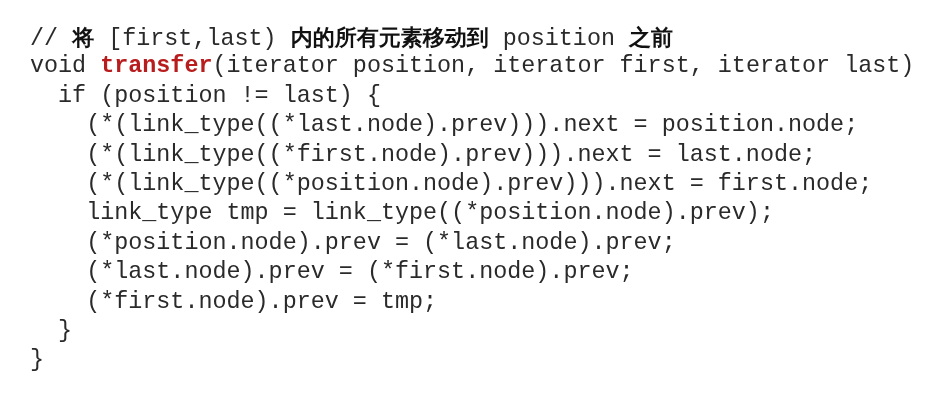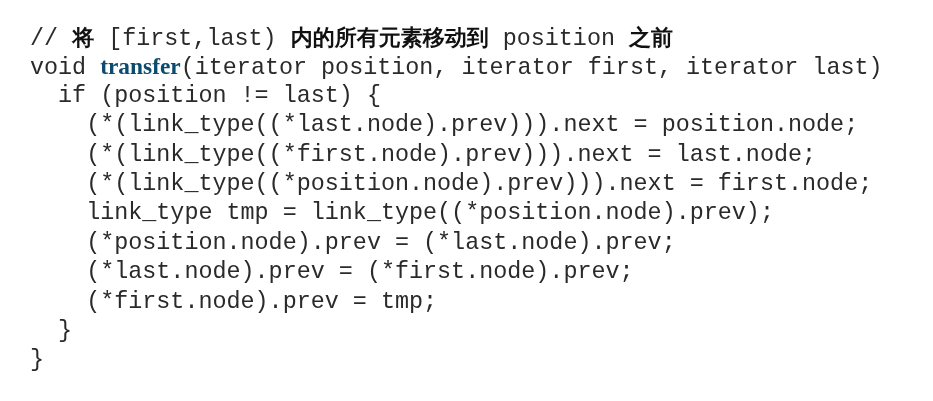--- a/index.html
+++ b/index.html
@@ -24,22 +24,21 @@
       color: #2a2a2a;
       white-space: pre;
       letter-spacing: 0;
     }
     .code-line {
       display: block;
       height: 29.4px;
     }
     .kw-bold {
       font-weight: bold;
-      color: #0c4a6e;
-      font-family: Liberation Serif, serif;
+      color: #b91c1c;
     }
     .cjk {
       font-family: "DejaVu Sans", sans-serif;
       font-size: 22px;
       font-weight: bold;
       color: #111111;
     }
     .comment {
       color: #2a2a2a;
     }

